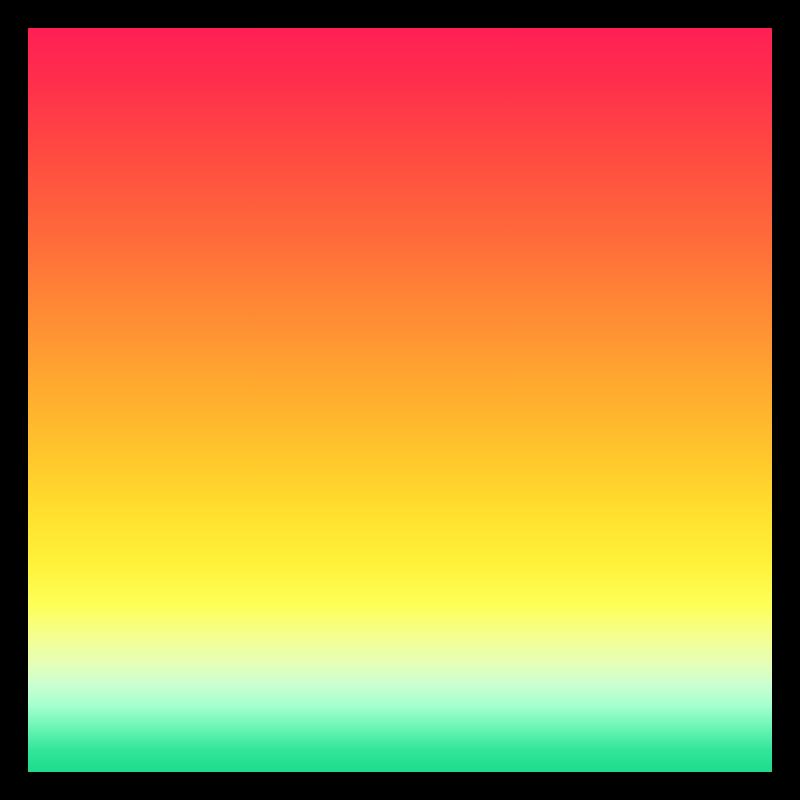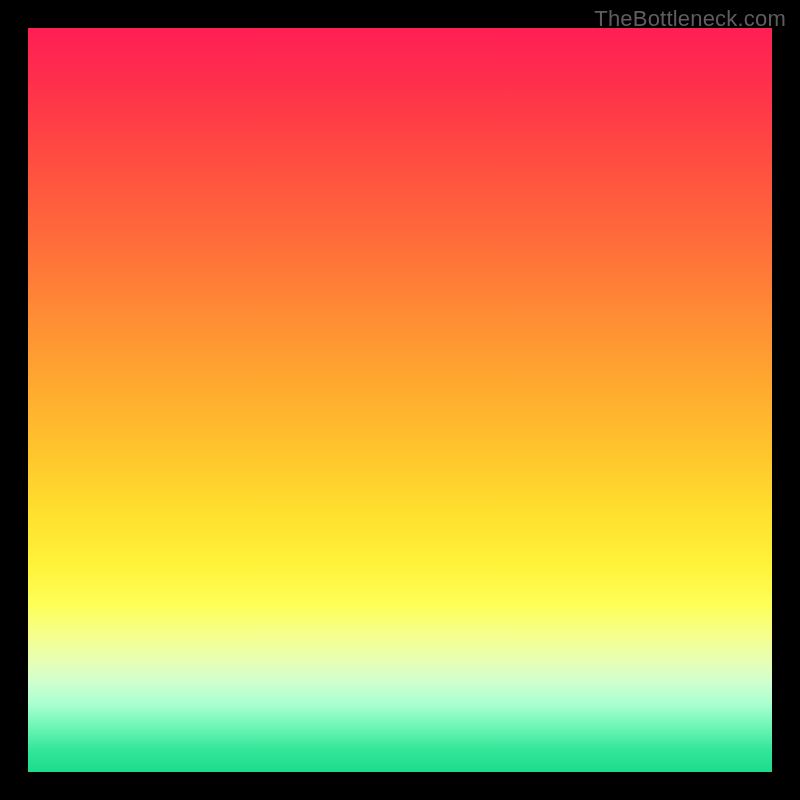--- a/index.html
+++ b/index.html
@@ -60,21 +60,20 @@
     fill: none;
     stroke: #000;
     stroke-width: 2.2;
     stroke-linecap: round;
   }
 </style>
 </head>
 <body>
 
 <div class="root">
-  <div class="watermark">TheBottleneck.com</div>
   <div class="plot">
     <div class="gradient"></div>
     <svg id="plot-svg" width="744" height="744" viewBox="0 0 744 744" preserveAspectRatio="none">
         <path class="curve" d="M 56.54 0.00 C 59.52 17.36, 67.70 65.72, 74.40 104.16 C 81.10 142.60, 89.28 188.48, 96.72 230.64 C 104.16 272.80, 111.60 314.96, 119.04 357.12 C 126.48 399.28, 135.16 448.88, 141.36 483.60 C 147.56 518.32, 151.28 539.40, 156.24 565.44 C 161.20 591.48, 166.78 619.38, 171.12 639.84 C 175.46 660.30, 179.18 675.80, 182.28 688.20 C 185.38 700.60, 187.61 707.67, 189.72 714.24 C 191.83 720.81, 193.44 724.28, 194.93 727.63 C 196.42 730.98, 198.03 733.21, 198.65 734.33 C 199.27 735.44, 197.04 733.71, 198.65 734.33 C 200.26 734.95, 204.85 737.30, 208.32 738.05 C 211.79 738.79, 215.76 738.79, 219.48 738.79 C 223.20 738.79, 227.04 738.79, 230.64 738.05 C 234.24 737.30, 239.32 734.95, 241.06 734.33 C 242.79 733.71, 238.45 737.68, 241.06 734.33 C 243.66 730.98, 249.74 726.27, 256.68 714.24 C 263.62 702.21, 272.18 685.10, 282.72 662.16 C 293.26 639.22, 305.04 609.46, 319.92 576.60 C 334.80 543.74, 354.64 499.10, 372.00 465.00 C 389.36 430.90, 406.72 399.28, 424.08 372.00 C 441.44 344.72, 458.80 322.40, 476.16 301.32 C 493.52 280.24, 510.88 262.26, 528.24 245.52 C 545.60 228.78, 561.72 215.76, 580.32 200.88 C 598.92 186.00, 620.00 169.88, 639.84 156.24 C 659.68 142.60, 682.00 128.96, 699.36 119.04 C 716.72 109.12, 736.56 100.44, 744.00 96.72"></path>
         <ellipse class="knob" cx="188.98" cy="689.69" rx="10.04" ry="13.56"></ellipse>
         <ellipse class="knob" cx="201.62" cy="730.61" rx="10.04" ry="13.56"></ellipse>
         <ellipse class="knob" cx="235.10" cy="730.61" rx="10.04" ry="13.56"></ellipse>
         <ellipse class="knob" cx="249.24" cy="689.69" rx="10.04" ry="13.56"></ellipse>
       </svg>
   </div>

